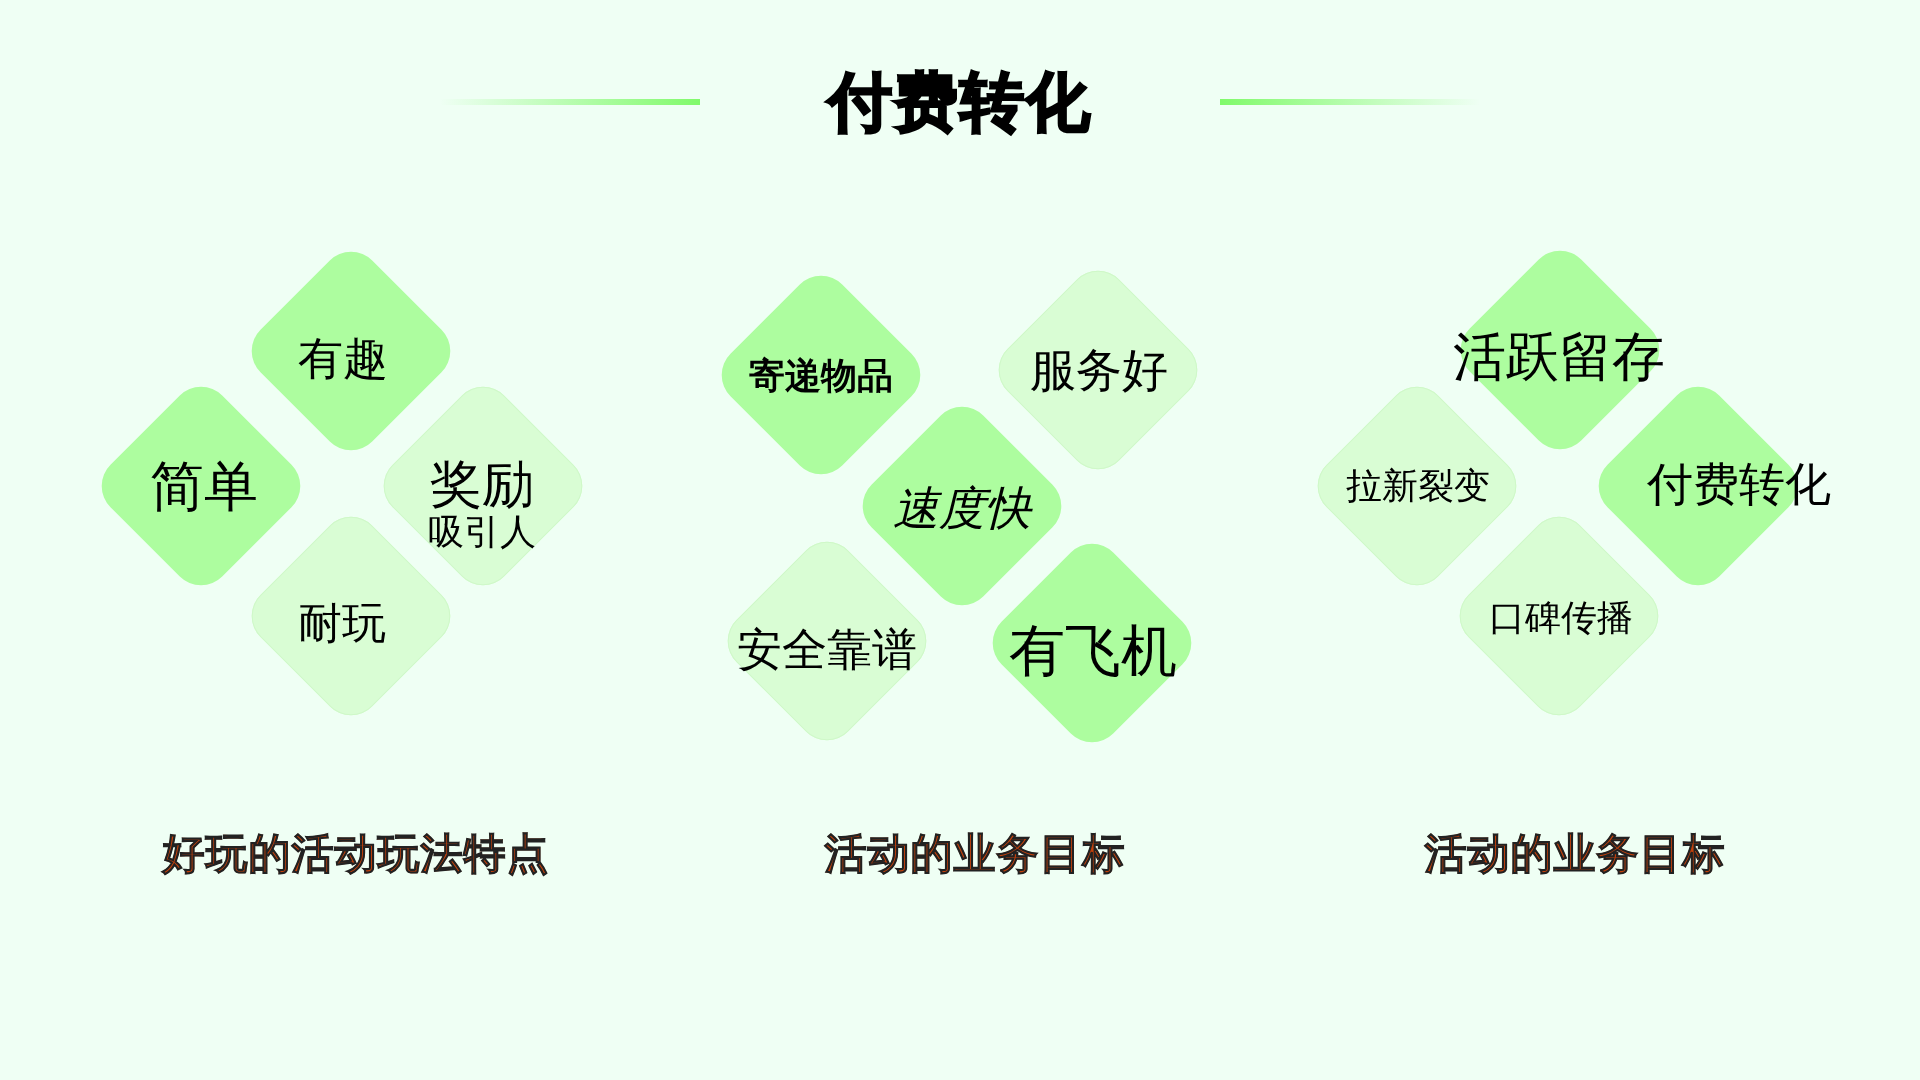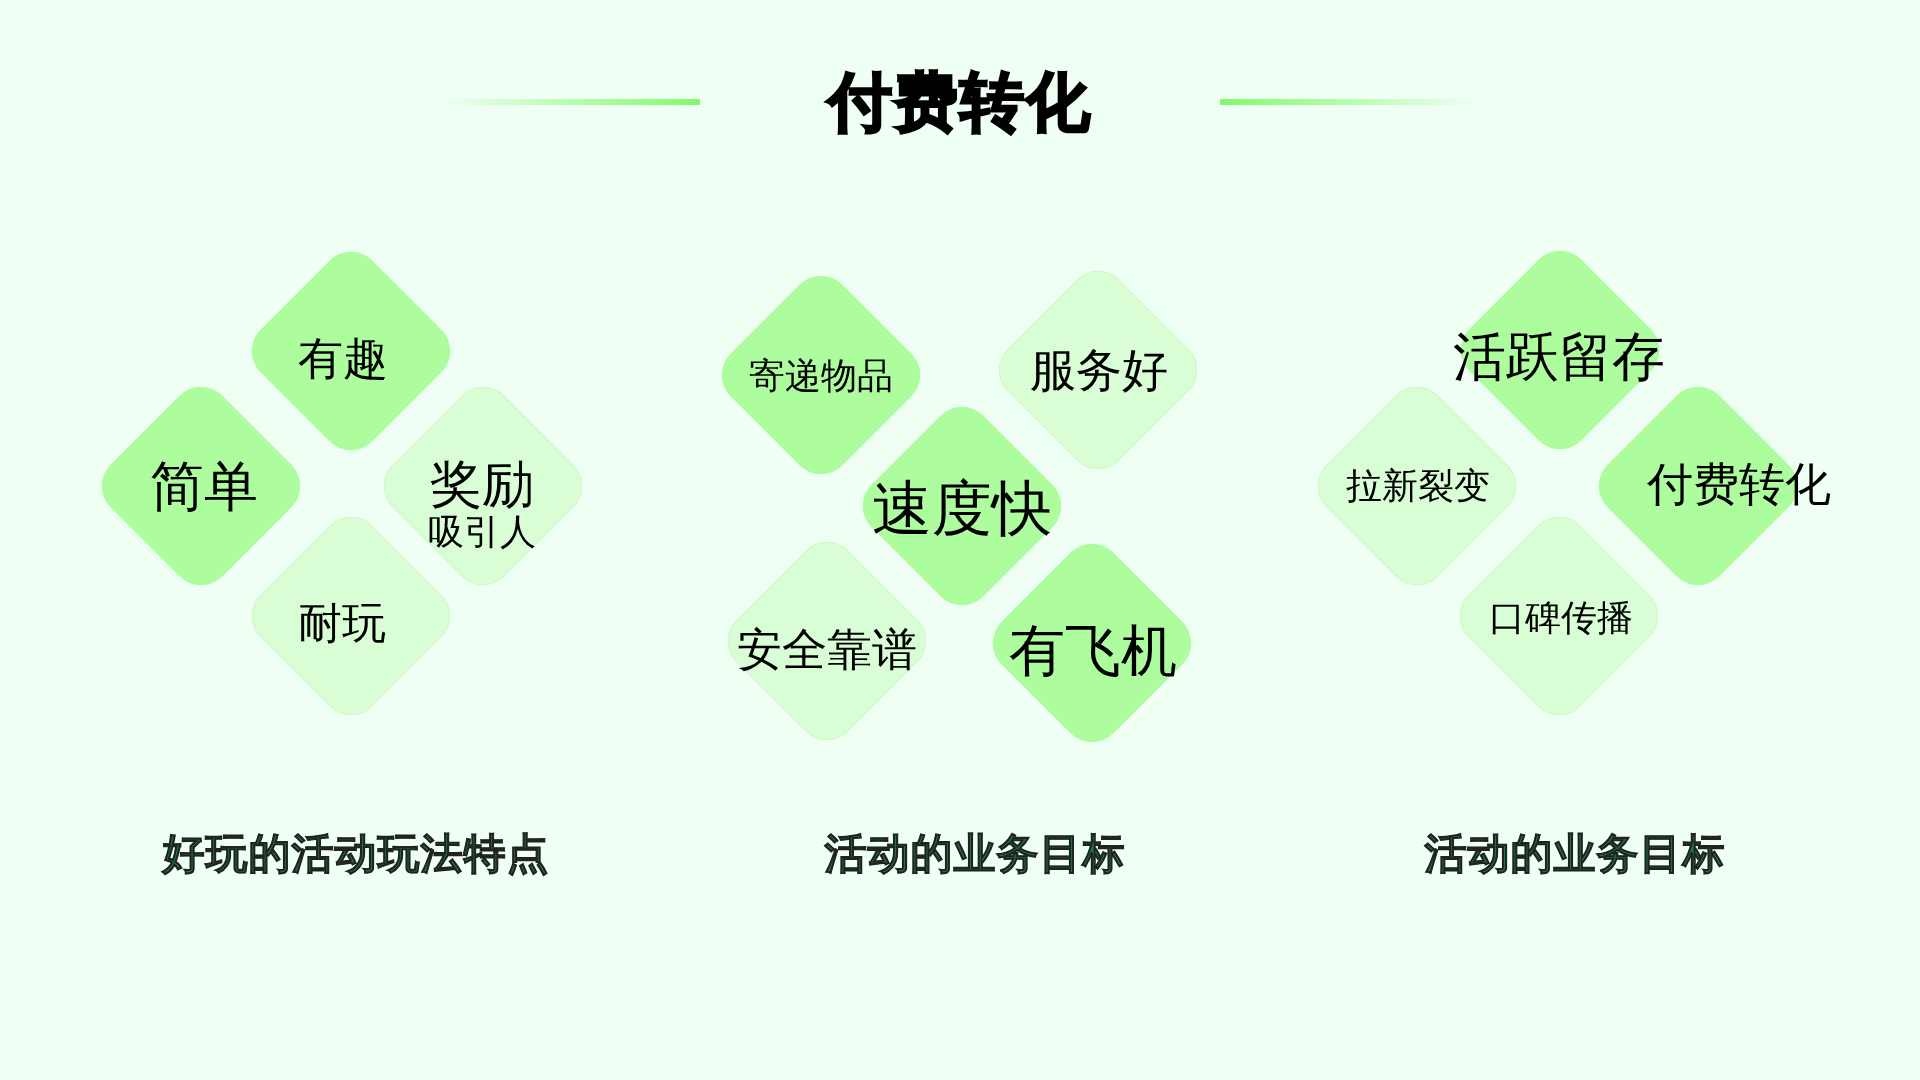--- a/index.html
+++ b/index.html
@@ -78,21 +78,21 @@
     .label .sub {
       display: block;
       margin-top: 4px;
     }
     .caption {
       position: absolute;
       transform: translateX(-50%);
       top: 826px;
       font-size: 42px;
       font-weight: 700;
-      color: #15803d;
+      color: #c2410c;
       white-space: nowrap;
       letter-spacing: 1px;
       -webkit-text-stroke: 0.8px #222;
     }
   </style>
 </head>
 <body>
 
 <div class="deco-line left"></div>
 <div class="title">付费转化</div>
@@ -115,23 +115,23 @@
   <div class="caption" style="left:356px;">好玩的活动玩法特点</div>
 </div>
 
 <div class="group">
   <div class="diamond dark" style="left:821px;  top:375px;"></div>
   <div class="diamond light" style="left:1098px; top:370px;"></div>
   <div class="diamond dark" style="left:962px;  top:506px;"></div>
   <div class="diamond light" style="left:827px;  top:641px;"></div>
   <div class="diamond dark" style="left:1092px; top:643px;"></div>
 
-  <div class="label" style="left:821px;  top:376px; font-size:36px;">寄递物品</div>
+  <div class="label" style="left:821px;  top:376px; font-size:36px;font-weight:bold;">寄递物品</div>
   <div class="label" style="left:1099px; top:370px; font-size:46px;">服务好</div>
-  <div class="label" style="left:962px;  top:508px; font-size:60px;">速度快</div>
+  <div class="label" style="left:962px;  top:508px; font-size:46px;font-style:italic;">速度快</div>
   <div class="label" style="left:827px;  top:649px; font-size:45px;">安全靠谱</div>
   <div class="label" style="left:1093px; top:651px; font-size:56px;">有飞机</div>
 
   <div class="caption" style="left:975px;">活动的业务目标</div>
 </div>
 
 <div class="group">
   <div class="diamond dark" style="left:1560px; top:350px;"></div>
   <div class="diamond light" style="left:1417px; top:486px;"></div>
   <div class="diamond dark" style="left:1698px; top:486px;"></div>

